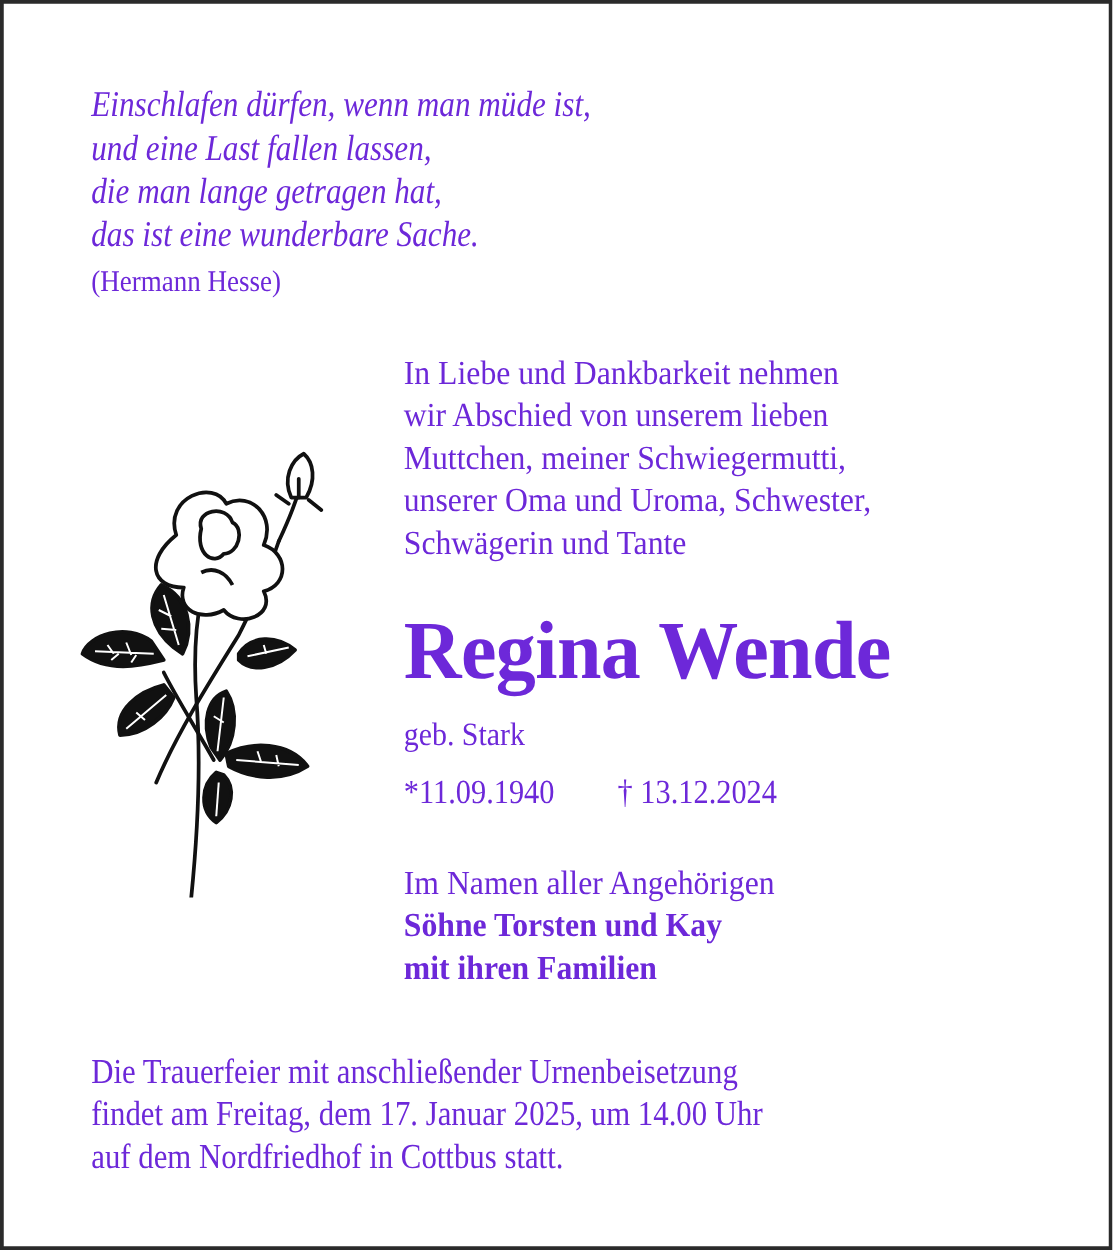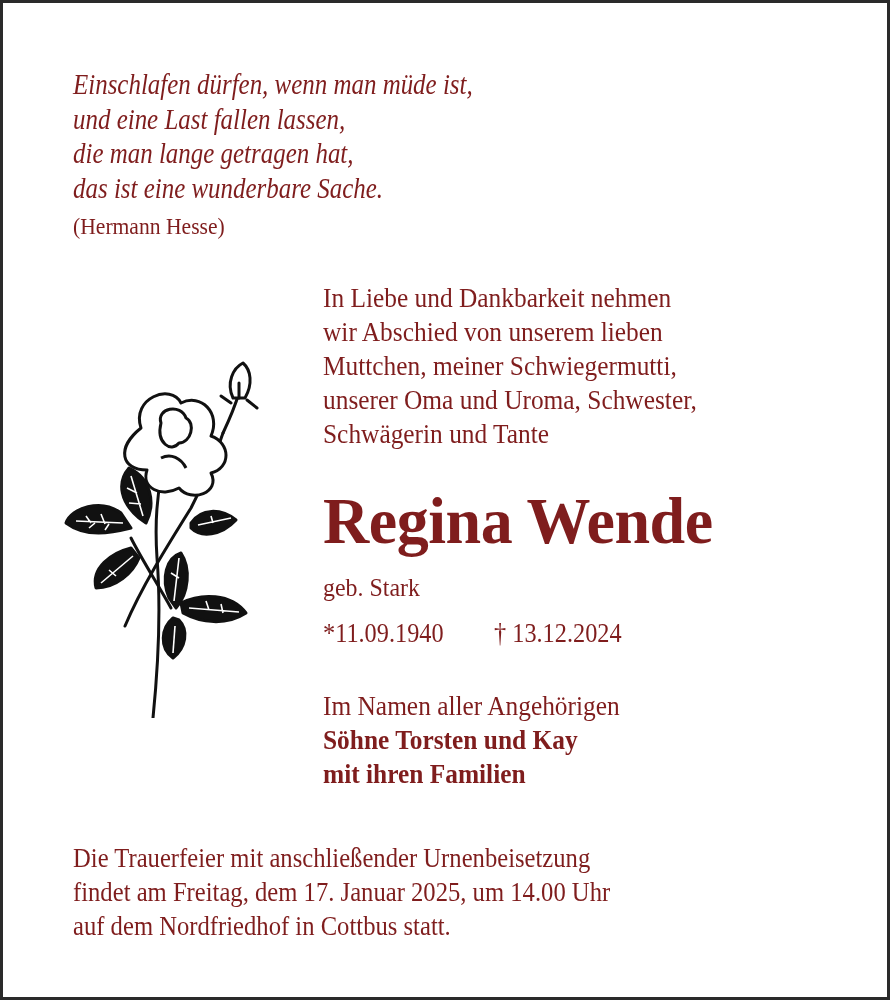--- a/index.html
+++ b/index.html
@@ -1,20 +1,20 @@
 <!DOCTYPE html>
 <html><head>
   <meta charset="utf-8">
   <style>
     html, body { margin: 0; padding: 0; background: #ffffff; }
     body { width: 890px; height: 1000px; position: relative; overflow: hidden; }
     .frame {
       position: absolute; left: 0; top: 0; width: 890px; height: 1000px;
       box-sizing: border-box; border: 3px solid #2a2a2a; background: #fff;
-      font-family: "Liberation Serif", "DejaVu Serif", serif; color: #7f1d1d;
+      font-family: "Liberation Serif", "DejaVu Serif", serif; color: #6d28d9;
     }
     .poem {
       position: absolute; left: 70px; top: 64px;
       font-style: italic; font-size: 29px; line-height: 34.5px;
       transform: scaleX(0.86); transform-origin: left top;
       white-space: nowrap;
     }
     .poem-author {
       position: absolute; left: 70px; top: 210px;
       font-size: 24px; transform: scaleX(0.9); transform-origin: left top; white-space: nowrap;

